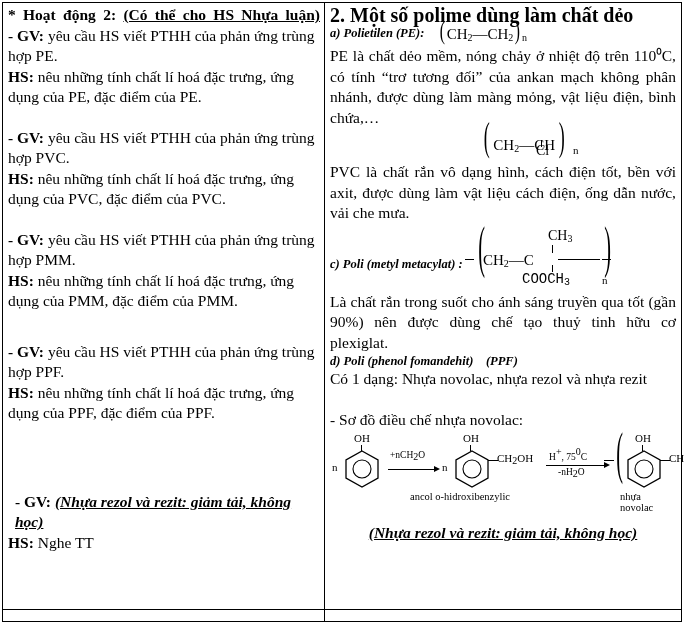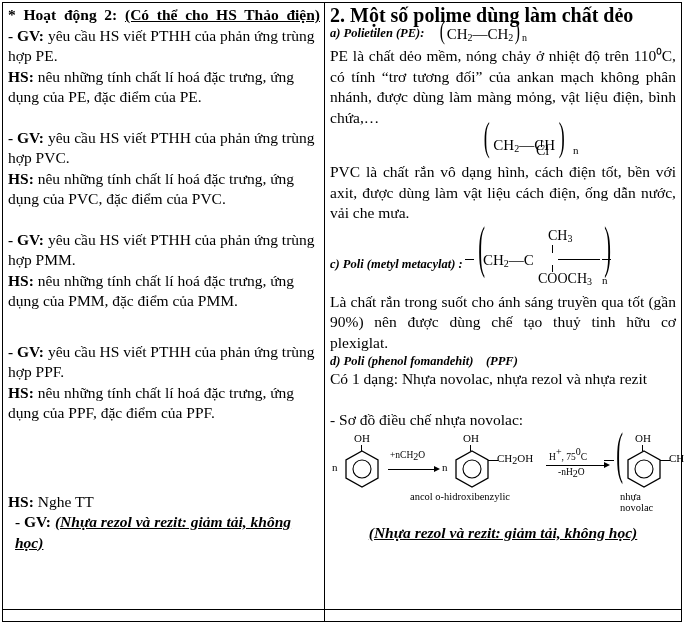--- a/index.html
+++ b/index.html
@@ -34,21 +34,21 @@
   .pvcbox{position:relative;height:34px;}
   .pvc-main{position:absolute;left:150px;top:-2px;}
   .pvc-cl{position:absolute;left:206px;top:15px;font-size:14px;}
   .pvc-n{position:absolute;left:243px;top:16px;font-size:11px;}
   .bigpar{font-size:40px;line-height:22px;display:inline-block;transform:scaleX(.45);font-weight:300;}
 
   
   .pmmbox{position:relative;height:58px;}
   .pmm-ch3{position:absolute;left:218px;top:-6px;font-size:14px;text-align:center;}
   .pmm-mid{position:absolute;left:153px;top:18px;text-align:center;}
-  .pmm-coo{position:absolute;left:208px;top:37px;font-size:14px;}
+  .pmm-coo{position:absolute;left:192px;top:37px;font-size:14px;font-family:Liberation Mono, monospace;}
   .pmm-n{position:absolute;left:272px;top:40px;font-size:11px;}
   .pmm-lp{position:absolute;left:142px;top:-2px;}
   .pmm-rp{position:absolute;left:268px;top:-2px;}
   .bigpar2{font-size:58px;line-height:30px;display:inline-block;transform:scaleX(.35);font-weight:300;}
   .vline{position:absolute;width:1px;background:#000;}
   .hline{position:absolute;height:1px;background:#000;}
 
   
   .scheme{position:relative;height:86px;margin-top:4px;}
   .hex{position:absolute;width:26px;height:30px;}
@@ -62,21 +62,21 @@
 </style>
 </head>
 <body>
 
 <div class="page">
   <div class="tbl">
 
     <div class="colL">
 
       <div class="ln just" style="text-align:justify;">
-        <span class="b">* Hoạt động 2: </span><span class="b u">(Có thể cho HS Thảo điện)</span>
+        <span class="b">* Hoạt động 2: </span><span class="b u">(Có thể cho HS Nhựa luận)</span>
       </div>
 
       <div class="ln">
         <span class="b">- GV:</span><span> yêu cầu HS viết PTHH của phản ứng trùng hợp PE.</span><br>
         <span class="b">HS:</span><span> nêu những tính chất lí hoá đặc trưng, ứng dụng của PE, đặc điểm của PE.</span>
       </div>
 
       <div class="sp"></div>
 
       <div class="ln">
@@ -93,25 +93,25 @@
 
       <div class="sp-l"></div>
 
       <div class="ln">
         <span class="b">- GV:</span><span> yêu cầu HS viết PTHH của phản ứng trùng hợp PPF.</span><br>
         <span class="b">HS:</span><span> nêu những tính chất lí hoá đặc trưng, ứng dụng của PPF, đặc điểm của PPF.</span>
       </div>
 
       <div style="height:68px"></div>
 
-      <div class="ln">
-        <span class="b">HS:</span><span> Nghe TT</span>
-      </div>
       <div class="ln" style="padding-left:7px;">
         <span class="b">- GV: </span><span class="b i u">(Nhựa rezol và rezit: giảm tải, không học)</span>
+      </div>
+      <div class="ln">
+        <span class="b">HS:</span><span> Nghe TT</span>
       </div>
     </div>
 
     <div class="colR">
 
       <div class="head2">2. Một số polime dùng làm chất dẻo</div>
 
       <div class="lbl">a) Polietilen (PE):</div>
       <div class="frm pe">
         <span class="brkt">(</span><span><span>CH</span><sub>2</sub></span><span>—</span><span><span>CH</span><sub>2</sub></span><span class="brkt">)</span><sub>n</sub>

